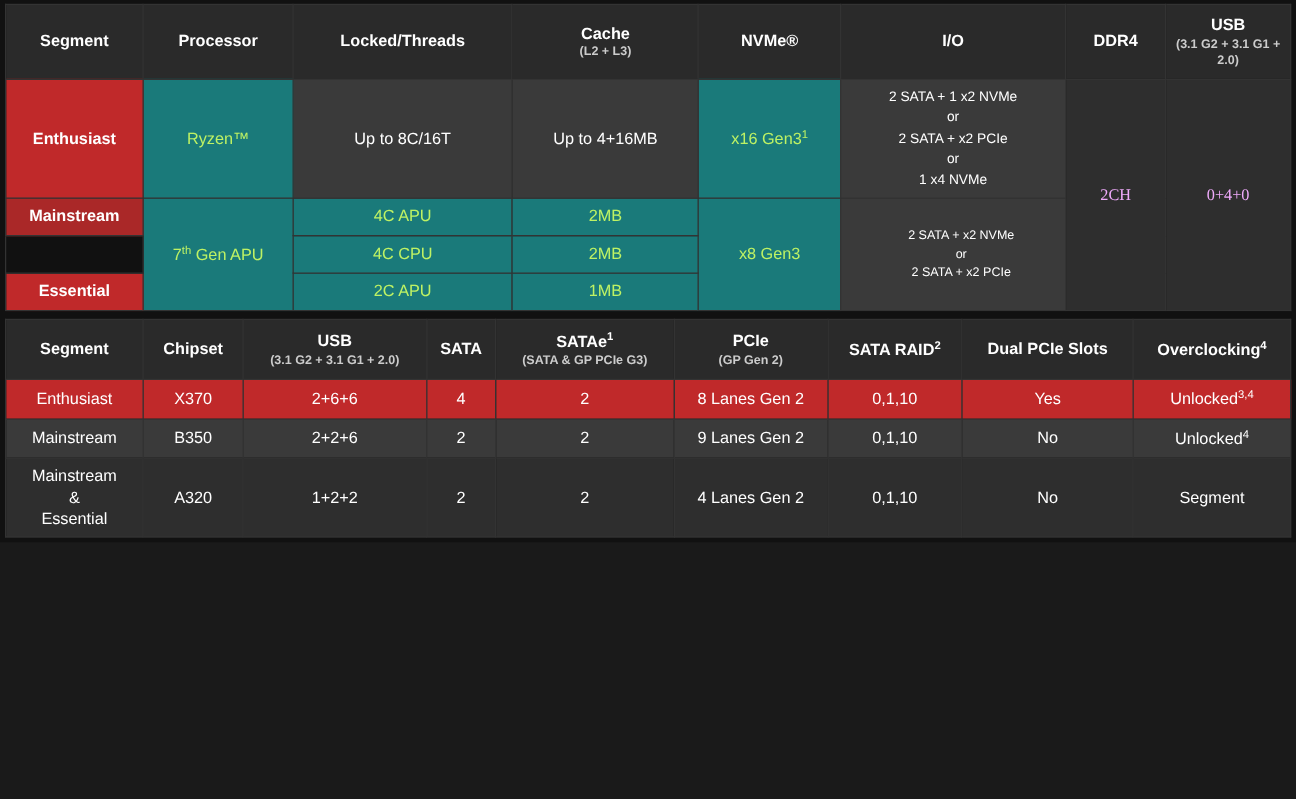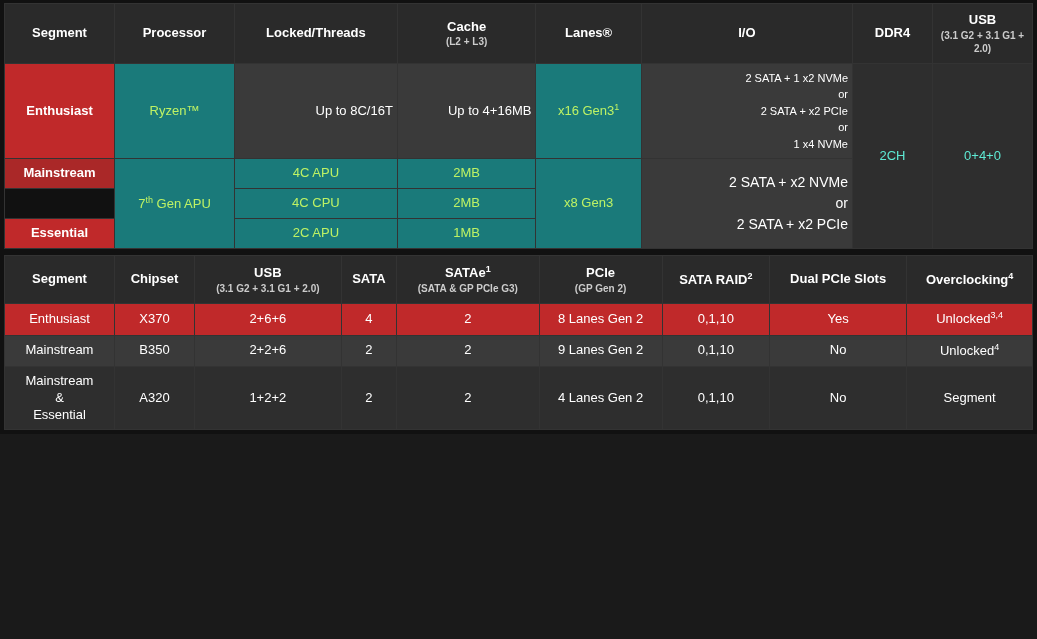--- a/index.html
+++ b/index.html
@@ -50,27 +50,27 @@
     
     .cell-teal {
       background: #1a7a7a;
       color: #bef264;
     }
 
     
     .cell-dark {
       background: #3a3a3a;
       color: #fff;
-      text-align: right;
     }
 
     
     .cell-darker {
       background: #2e2e2e;
-      color: #5eead4;
+      color: #f0abfc;
+      font-family: Liberation Serif, serif;
     }
 
     
     .section-divider {
       height: 6px;
       background: #111;
     }
 
     
     .row-red td {
@@ -102,21 +102,21 @@
 <div class="outer-wrapper">
 
   <div style="margin-top:-1px;">
   <table style="border-collapse:collapse; width:100%;">
     <thead>
       <tr class="header-row">
         <th style="width:110px;">Segment</th>
         <th style="width:120px;">Processor</th>
         <th>Locked/Threads</th>
         <th>Cache<span class="small-text">(L2 + L3)</span></th>
-        <th>Lanes®</th>
+        <th>NVMe®</th>
         <th>I/O</th>
         <th style="width:80px;">DDR4</th>
         <th style="width:100px;">USB<span class="small-text">(3.1 G2 + 3.1 G1 + 2.0)</span></th>
       </tr>
     </thead>
     <tbody>
       <tr>
         <td class="seg-red" rowspan="1">Enthusiast</td>
         <td class="cell-teal" rowspan="1">Ryzen™</td>
         <td class="cell-dark" rowspan="1">Up to 8C/16T</td>
@@ -125,21 +125,21 @@
         <td class="cell-dark" rowspan="1" style="font-size:11px; line-height:1.5;">2 SATA + 1 x2 NVMe<br>or<br>2 SATA + x2 PCIe<br>or<br>1 x4 NVMe</td>
         <td class="cell-darker" rowspan="4">2CH</td>
         <td class="cell-darker" rowspan="4">0+4+0</td>
       </tr>
       <tr>
         <td class="seg-red" style="background:#aa2828;">Mainstream</td>
         <td class="cell-teal" rowspan="3">7<sup>th</sup> Gen APU</td>
         <td class="cell-teal">4C APU</td>
         <td class="cell-teal">2MB</td>
         <td class="cell-teal" rowspan="3">x8 Gen3</td>
-        <td class="cell-dark" rowspan="3" style="font-size:14px; line-height:1.5;padding-left:17px;">2 SATA + x2 NVMe<br>or<br>2 SATA + x2 PCIe</td>
+        <td class="cell-dark" rowspan="3" style="font-size:10px; line-height:1.5;padding-left:17px;">2 SATA + x2 NVMe<br>or<br>2 SATA + x2 PCIe</td>
       </tr>
       <tr>
         <td class="seg-red" style="background:#aa2828; visibility:hidden;"></td>
         <td class="cell-teal">4C CPU</td>
         <td class="cell-teal">2MB</td>
       </tr>
       <tr>
         <td class="seg-red">Essential</td>
         <td class="cell-teal">2C APU</td>
         <td class="cell-teal">1MB</td>

